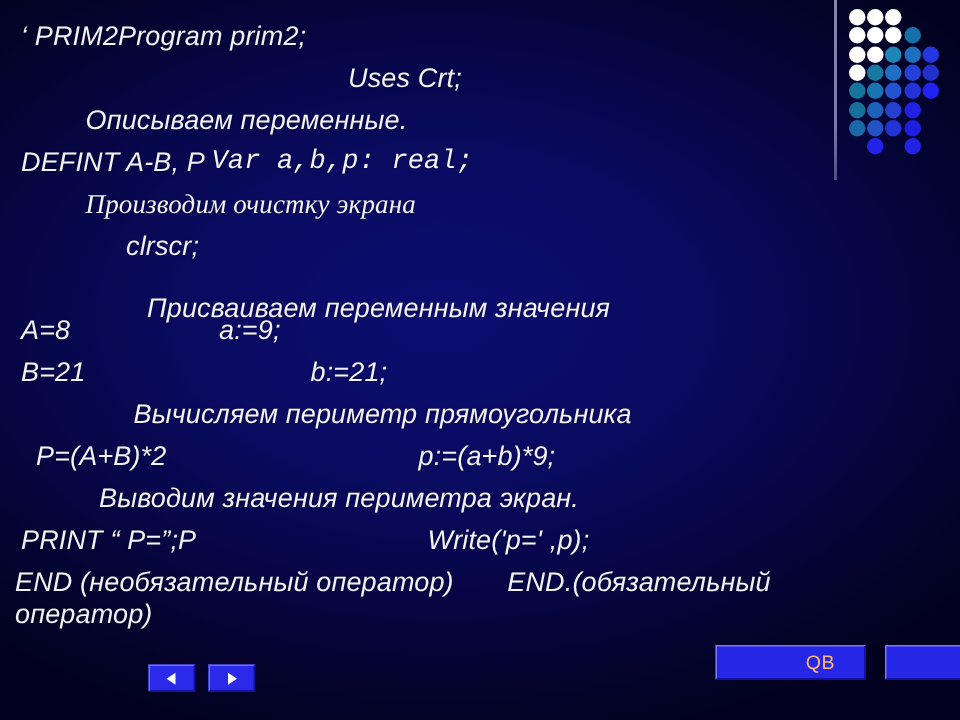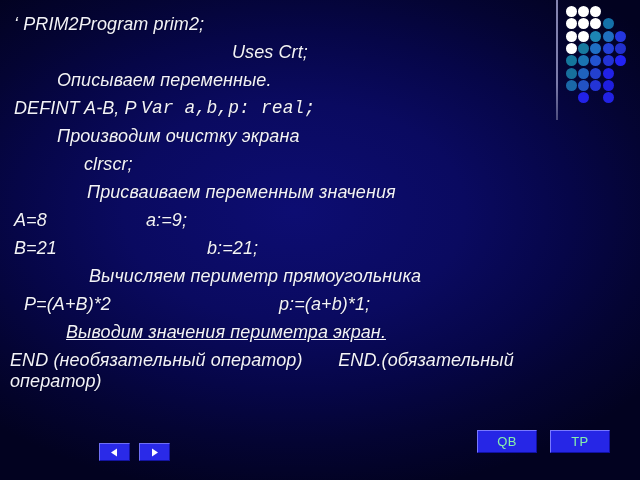--- a/index.html
+++ b/index.html
@@ -100,27 +100,28 @@
     gap: 13px;
   }
   .actbtn {
     width: 58px;
     height: 21px;
     background: #2626e6;
     border-top: 1px solid #7878ff;
     border-left: 1px solid #7878ff;
     border-right: 1px solid #1111a2;
     border-bottom: 1px solid #1111a2;
-    color: #86efac;
+    color: #fdba74;
     font-size: 13px;
     font-family: "Liberation Sans", sans-serif;
     display: flex;
     align-items: center;
     justify-content: center;
     letter-spacing: .4px;
+    padding-left: 40px;
   }
 </style>
 </head>
 <body>
 
 <div id="slide">
 
   <div id="vline"></div>
 
   <div id="dotgrid">
@@ -166,45 +167,49 @@
         <span class="seg" style="left: 232px;">Uses Crt;</span>
       </div>
       <div class="line">
         <span class="seg" style="left: 57px;">Описываем переменные.</span>
       </div>
       <div class="line">
         <span class="seg" style="left: 14px;">DEFINT A-B, P</span>
         <span class="seg" style="left: 141px; font-family: Liberation Mono, monospace;">Var a,b,p: real;</span>
       </div>
       <div class="line">
-        <span class="seg" style="left: 57px;">Производим очистку экрана</span>
+        <span class="seg" style="left: 57px; font-family: Liberation Serif, serif;">Производим очистку экрана</span>
       </div>
       <div class="line">
         <span class="seg" style="left: 84px;">clrscr;</span>
       </div>
       <div class="line">
-        <span class="seg" style="left: 87px;">Присваиваем переменным значения</span>
+        <span class="seg" style="left: 98px; margin-top: 13px;">Присваиваем переменным значения</span>
       </div>
       <div class="line">
         <span class="seg" style="left: 14px;">A=8</span>
         <span class="seg" style="left: 146px;">a:=9;</span>
       </div>
       <div class="line">
         <span class="seg" style="left: 14px;">B=21</span>
         <span class="seg" style="left: 207px;">b:=21;</span>
       </div>
       <div class="line">
         <span class="seg" style="left: 89px;">Вычисляем периметр прямоугольника</span>
       </div>
       <div class="line">
         <span class="seg" style="left: 24px;">P=(A+B)*2</span>
-        <span class="seg" style="left: 279px;">p:=(a+b)*1;</span>
-      </div>
-      <div class="line">
-        <span class="seg" style="left: 66px; text-decoration: underline;">Выводим значения периметра экран.</span>
+        <span class="seg" style="left: 279px;">p:=(a+b)*9;</span>
+      </div>
+      <div class="line">
+        <span class="seg" style="left: 66px;">Выводим значения периметра экран.</span>
+      </div>
+      <div class="line">
+        <span class="seg" style="left: 14px;">PRINT “ P=”;P</span>
+        <span class="seg" style="left: 285px;">Write('p=' ,p);</span>
       </div>
       <div class="line wrap">
         <span class="seg" style="left: 10px; width: 510px;"> END (необязательный оператор)&nbsp;&nbsp;&nbsp;&nbsp;&nbsp;&nbsp; END.(обязательный оператор)</span>
       </div>
     </div>
 
   <div id="navbtns">
     <div class="navbtn">
       <span>
         <svg width="11" height="11" viewBox="0 0 11 11">

